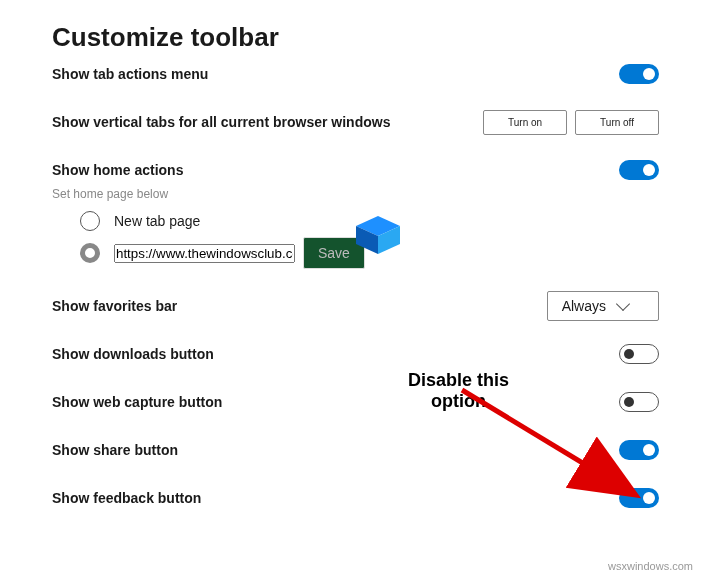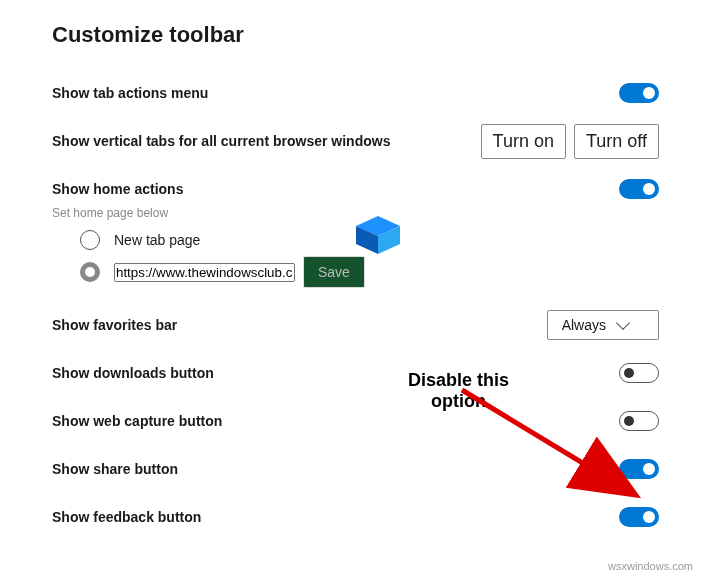--- a/index.html
+++ b/index.html
@@ -6,21 +6,21 @@
     body {
       font-family: "Segoe UI", Arial, sans-serif;
       background: #fff;
       width: 701px;
       height: 576px;
       position: relative;
       color: #1a1a1a;
       font-size: 14px;
     }
     .container { padding: 22px 42px 0 52px; }
-    .heading { font-size: 22px; font-weight: 600; margin-bottom: 24px; }
+    .heading { font-size: 26px; font-weight: 600; }
     .row {
       display: flex;
       align-items: center;
       justify-content: space-between;
       min-height: 42px;
       margin-bottom: 6px;
     }
     .label { font-size: 14px; font-weight: 600; color: #1a1a1a; }
     .subtext { font-size: 12px; color: #888; margin-top: -4px; margin-bottom: 10px; }
     .toggle {
@@ -32,22 +32,22 @@
     .toggle.on::after {
       content: ""; position: absolute; width: 12px; height: 12px;
       background: #fff; border-radius: 50%; top: 4px; right: 4px;
     }
     .toggle.off { background: #fff; border: 1px solid #555; }
     .toggle.off::after {
       content: ""; position: absolute; width: 10px; height: 10px;
       background: #333; border-radius: 50%; top: 4px; left: 4px;
     }
     .btn {
-      border: 1px solid #888; background: #fff; padding: 6px 11px;
-      font-size: 18px; cursor: pointer; border-radius: 2px;
+      border: 1px solid #888; background: #fff; padding: 6px 24px;
+      font-size: 10px; cursor: pointer; border-radius: 2px;
       color: #222;
     }
     .btn-group { display: flex; gap: 8px; }
     .radio-row { display: flex; align-items: center; gap: 14px; margin: 6px 0 6px 28px; }
     .radio-circle {
       width: 20px; height: 20px; border: 1px solid #555; border-radius: 50%;
       display: inline-block; position: relative; cursor: pointer; background:#fff;
     }
     .radio-circle.selected { border: 5px solid #888; }
     .save-btn {

